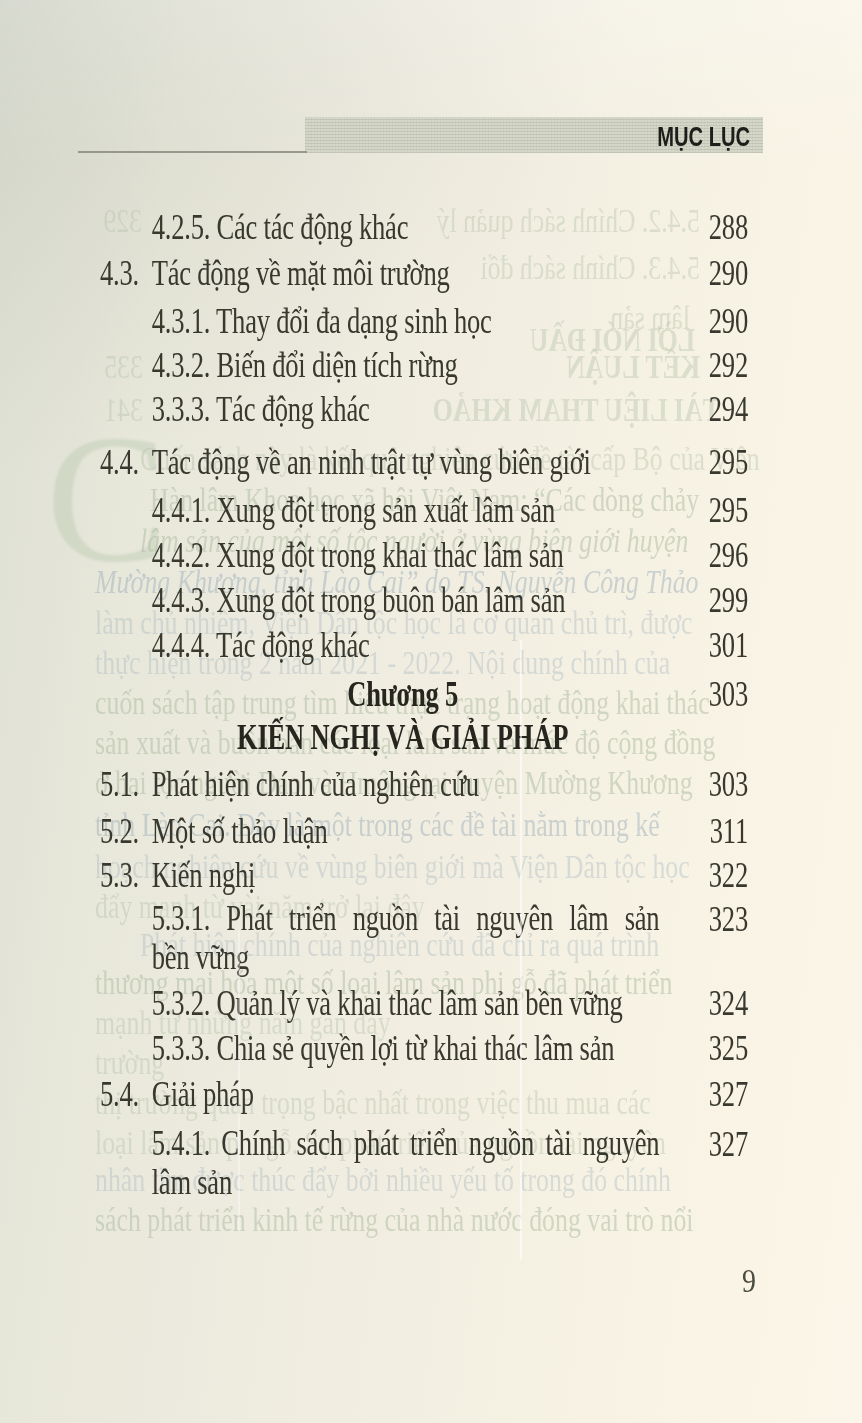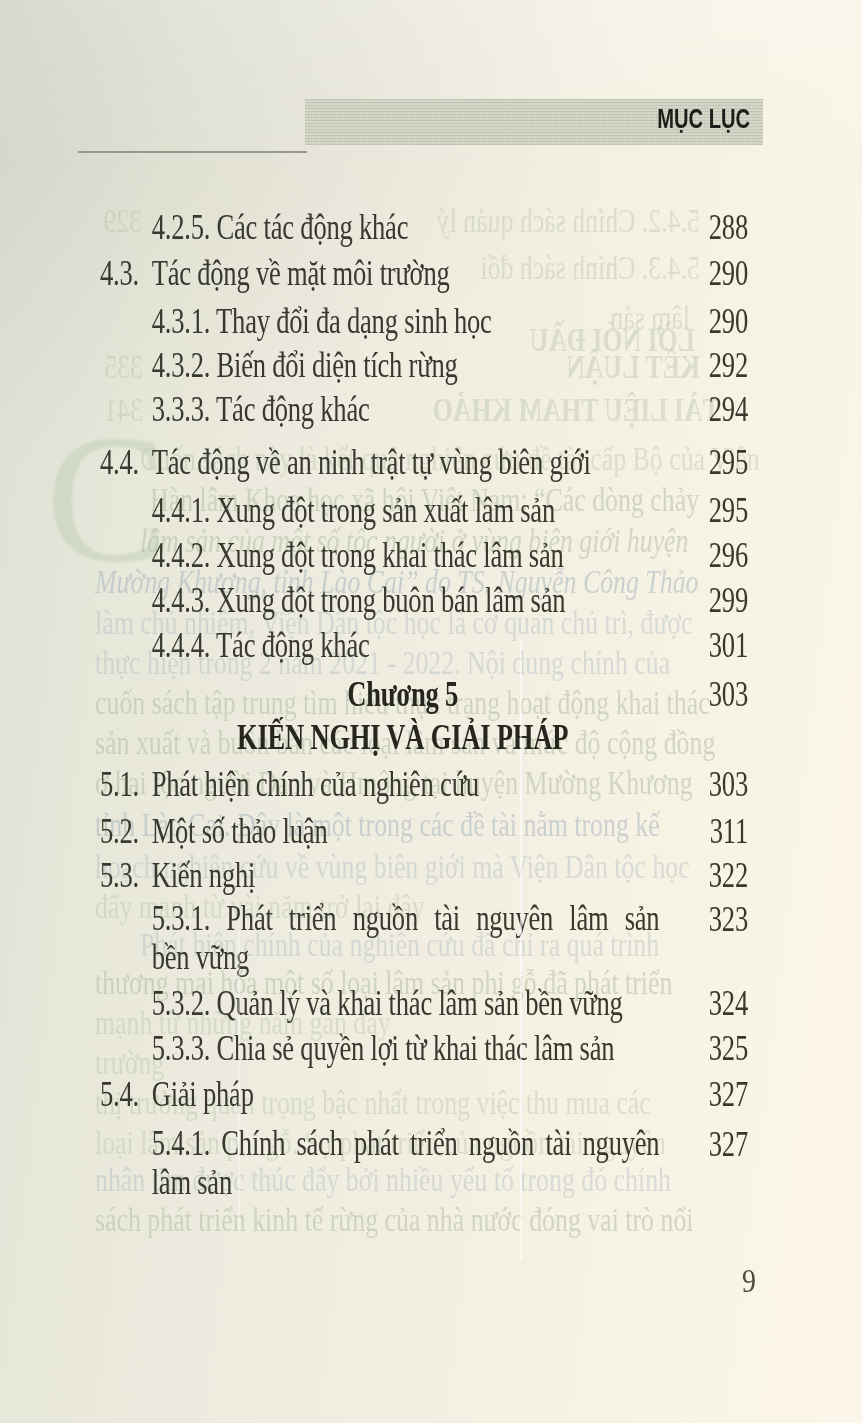--- a/index.html
+++ b/index.html
@@ -4,21 +4,21 @@
 <style>
   html,body{margin:0;padding:0;}
   body{width:862px;height:1423px;overflow:hidden;
        font-family:"Liberation Serif","DejaVu Serif",serif;}
   #page{position:relative;width:862px;height:1423px;overflow:hidden;
         background:linear-gradient(97deg,#dcdfd2 0%,#e7e7da 18%,#efece0 42%,#f5f1e3 68%,#faf5e7 92%,#fbf6e9 100%);}
   #page::before{content:"";position:absolute;inset:0;pointer-events:none;
         background:radial-gradient(120% 55% at 0% 0%,rgba(95,100,85,.10),rgba(0,0,0,0) 60%),
                    linear-gradient(180deg,rgba(255,255,255,.25),rgba(0,0,0,0) 12%);}
   
-  .bar{position:absolute;left:305px;top:99px;width:458px;height:46px;
+  .bar{position:absolute;left:305px;top:117px;width:458px;height:36px;
        background:
          repeating-linear-gradient(0deg,rgba(105,110,95,.16) 0 1px,rgba(0,0,0,0) 1px 3px),
          repeating-linear-gradient(90deg,rgba(150,155,140,.10) 0 1px,rgba(0,0,0,0) 1px 3px),
          #d5d7c9; text-decoration: underline;}
   .bar .t{position:absolute;right:13px;top:4px;font-family:"Liberation Sans","DejaVu Sans",sans-serif;
        font-size:28px;font-weight:700;letter-spacing:0px;color:#1d1d19;
        transform:scaleX(0.72);transform-origin:100% 0;white-space:nowrap;}
   .rule{position:absolute;left:78px;top:151px;width:229px;height:2px;background:#83867a;opacity:.8;}
   
   .row{position:absolute;left:100px;width:878px;height:42px;font-size:36px;line-height:40px;

